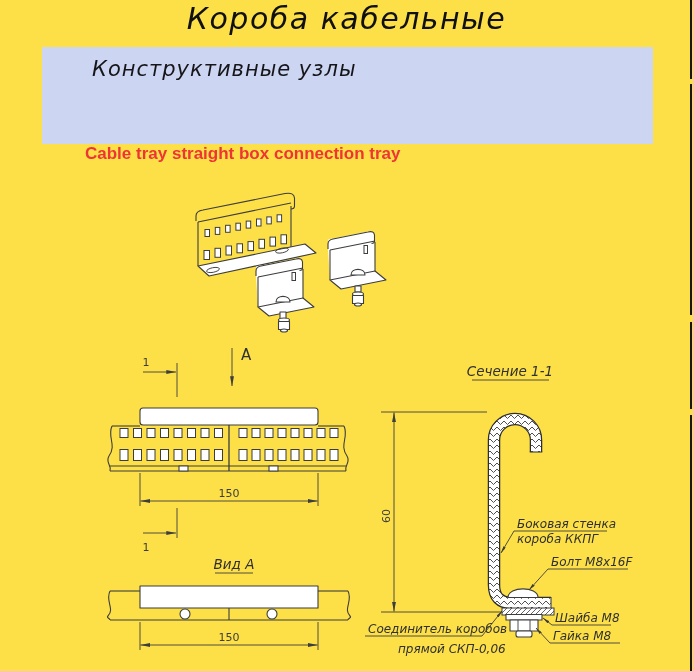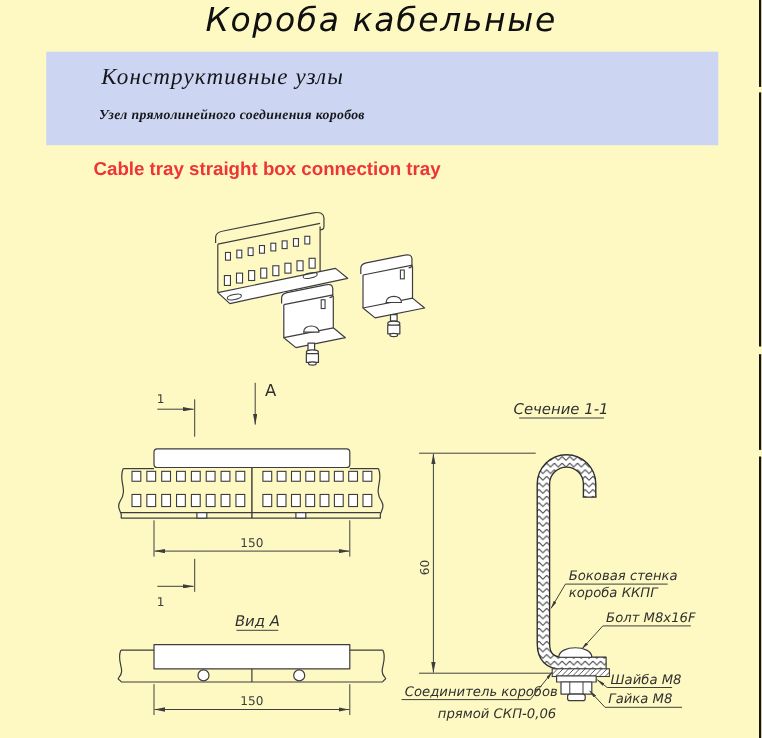--- a/index.html
+++ b/index.html
@@ -1,20 +1,20 @@
 <!DOCTYPE html>
 <html><head>
 <meta charset="utf-8">
 <style>
   html,body{margin:0;padding:0;background:#fff;}
-  .page{position:relative;width:693px;height:671px;background:#fef9c3;overflow:hidden;
+  .page{position:relative;width:693px;height:671px;background:#fde047;overflow:hidden;
         font-family:"DejaVu Sans",sans-serif;color:#141414;}
   .title{position:absolute;top:1px;left:0;width:100%;text-align:center;
          font-style:italic;font-size:30px;letter-spacing:1.5px;color:#101010;}
-  .panel{position:absolute;left:42px;top:47px;width:611px;height:85px;background:#ccd5f2;font-family:Liberation Serif, serif;}
+  .panel{position:absolute;left:42px;top:47px;width:611px;height:97px;background:#ccd5f2;}
   .panel-title{position:absolute;left:50px;top:10px;font-style:italic;font-size:21px;
                letter-spacing:1px;color:#16161a;}
   .panel-sub{position:absolute;left:48px;top:50px;font-style:italic;font-weight:bold;
              font-size:12.5px;letter-spacing:.3px;color:#16161a;}
   .en-title{position:absolute;left:85px;top:144px;font-family:"Liberation Sans",sans-serif;
             font-weight:bold;font-size:17px;color:#ee3434;}
   .bseg{position:absolute;left:690px;width:2px;background:#161616;}
   svg{position:absolute;left:0;top:180px;}
   .s{stroke:#3d3d3d;stroke-width:1.1;fill:none;stroke-linejoin:round;}
   .sw{stroke:#3d3d3d;stroke-width:1.1;fill:#fff;stroke-linejoin:round;}
@@ -27,21 +27,20 @@
 </style>
 </head>
 <body>
 
 <div class="page">
 
   <div class="title">Короба кабельные</div>
 
   <div class="panel">
     <div class="panel-title">Конструктивные узлы</div>
-    <div class="panel-sub">Узел прямолинейного соединения коробов</div>
   </div>
 
   <div class="en-title">Cable tray straight box connection tray</div>
 
   <div class="bseg" style="top:0;height:79px;"></div>
   <div class="bseg" style="top:84px;height:231px;"></div>
   <div class="bseg" style="top:322px;height:87px;"></div>
   <div class="bseg" style="top:415px;height:256px;"></div>
 
   <svg width="693" height="491" viewBox="0 180 693 491" role="img">

